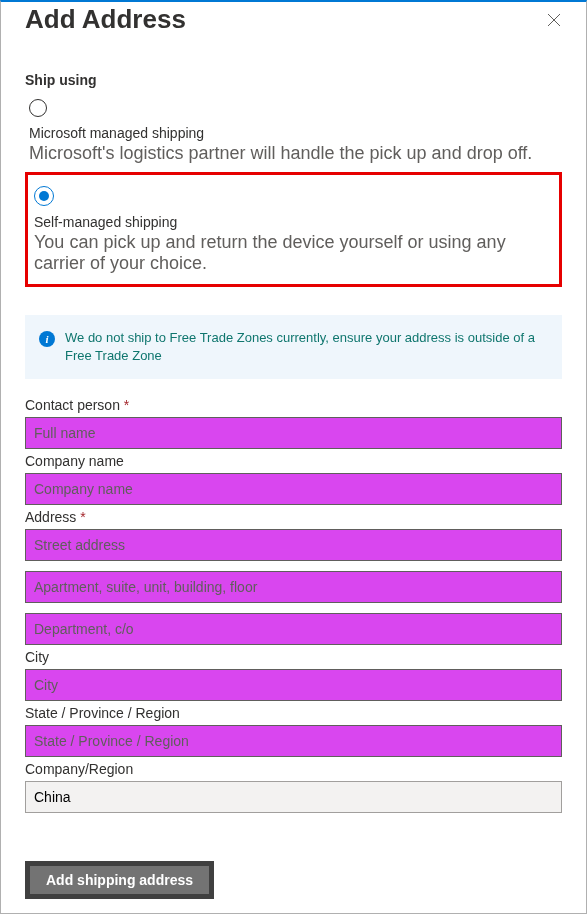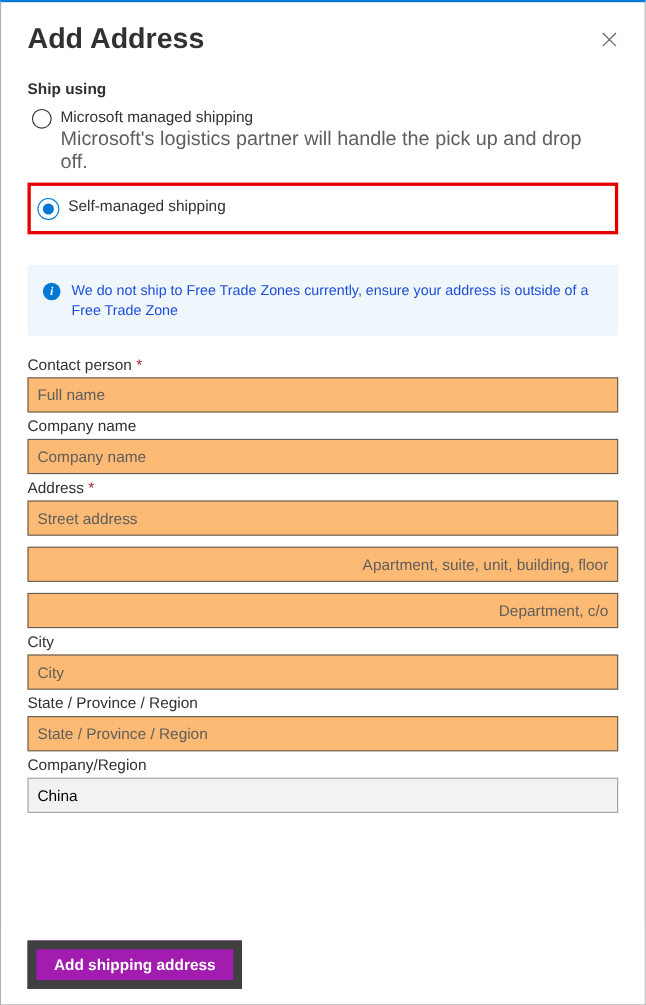--- a/index.html
+++ b/index.html
@@ -12,21 +12,21 @@
       height: 914px;
       border: 1px solid #b0b0b0;
       border-top: 2px solid #0078d4;
       overflow: hidden;
       position: relative;
     }
     .header {
       display: flex;
       justify-content: space-between;
       align-items: center;
-      padding: 18px 24px 8px 24px;
+      padding: 2px 24px 8px 24px;
       gap: 43px;
     }
     .header h1 {
       font-size: 26px;
       font-weight: 600;
       color: #323130;
     }
     .close-btn {
       width: 16px;
       height: 16px;
@@ -59,20 +59,21 @@
       margin-top: 8px;
       margin-bottom: 6px;
       font-weight: bold;
     }
     .radio-option {
       display: flex;
       align-items: flex-start;
       gap: 8px;
       padding: 4px 4px;
       margin-bottom: 4px;
+      flex-direction: column;
     }
     .radio-option.highlighted {
       border: 3px solid #e60000;
       padding: 10px 6px;
       margin-top: 4px;
     }
     .radio-circle {
       width: 18px;
       height: 18px;
       border: 1px solid #323130;
@@ -117,54 +118,54 @@
       font-size: 11px;
       font-weight: bold;
       font-style: italic;
       font-family: Georgia, serif;
       display: flex;
       align-items: center;
       justify-content: center;
       flex-shrink: 0;
       margin-top: 2px;
     }
-    .info-text { font-size: 13px; color: #1d4ed8; line-height: 1.4; }
+    .info-text { font-size: 13px; color: #0f766e; line-height: 1.4; }
     .field { margin-top: 4px; }
     .field-label { font-size: 14px; margin-bottom: 4px; display: block; }
     .req { color: #a4262c; }
     .txt {
       width: 100%;
       height: 32px;
       border: 1px solid #605e5c;
       padding: 0 8px;
       font-size: 14px;
       font-family: inherit;
       color: #323130;
-      background: #fdba74;
+      background: #d946ef;
     }
     .txt::placeholder { color: #605e5c; }
-    .txt.stacked { margin-top: 10px; text-align: right; }
+    .txt.stacked { margin-top: 10px; }
     .txt.ro { background: #f3f2f1; color: #000000; border-color: #a19f9d; }
     .footer {
       position: absolute;
       left: 0;
       bottom: 0;
       width: 100%;
       padding: 14px 24px;
       border-top: 1px solid transparent;
       background: #fff;
     }
     .add-btn {
       display: inline-block;
-      background: #a21caf;
+      background: #737373;
       color: #fff;
       font-size: 14px;
       font-weight: 600;
       padding: 6px 16px;
-      border: 8px solid #404040;
+      border: 5px solid #404040;
       outline-offset: 0;
       cursor: pointer;
     }
   </style>
 </head>
 <body>
 
 <div class="header">
   <h1>Add Address</h1>
   <div class="close-btn">
@@ -183,20 +184,21 @@
     <div class="radio-text">
       <div class="radio-title">Microsoft managed shipping</div>
       <div class="radio-desc">Microsoft's logistics partner will handle the pick up and drop off.</div>
     </div>
   </div>
 
   <div class="radio-option highlighted">
     <div class="radio-circle selected"></div>
     <div class="radio-text">
       <div class="radio-title">Self-managed shipping</div>
+      <div class="radio-desc">You can pick up and return the device yourself or using any carrier of your choice.</div>
     </div>
   </div>
 
   <div class="info-box">
     <div class="info-icon">i</div>
     <div class="info-text">We do not ship to Free Trade Zones currently, ensure your address is outside of a Free Trade Zone</div>
   </div>
 
   <div class="field">
     <label class="field-label"><span>Contact person </span><span class="req">*</span></label>

